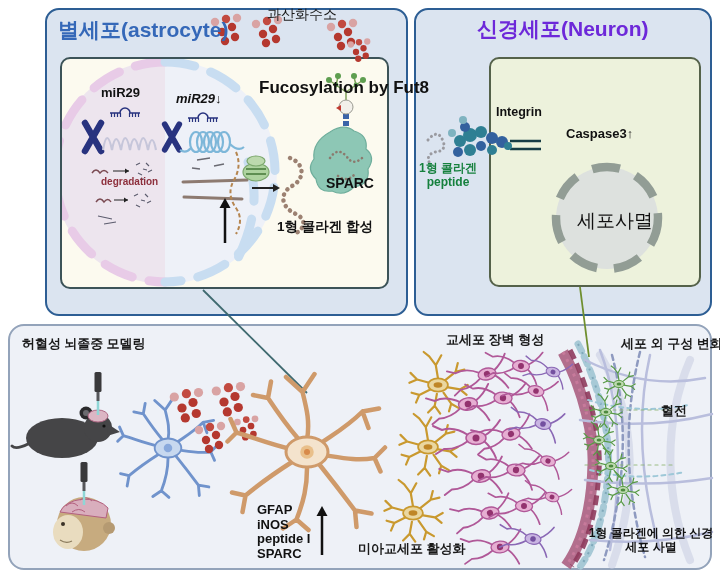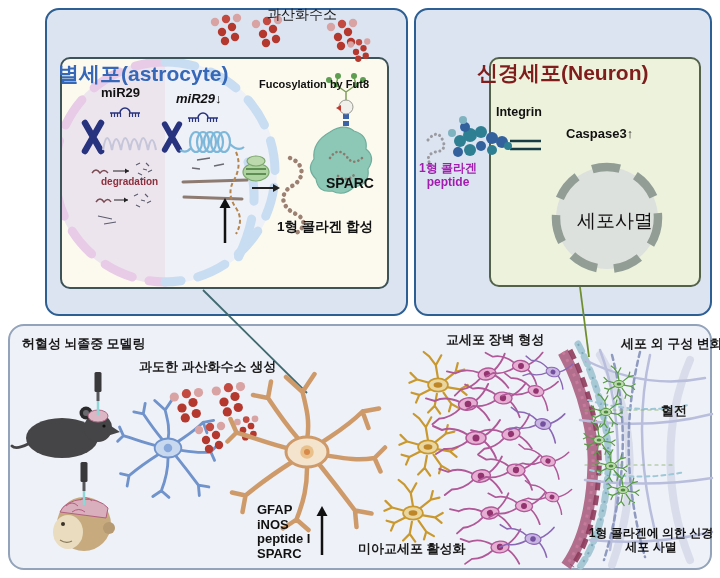--- a/index.html
+++ b/index.html
@@ -6,27 +6,27 @@
   #app{
     position:relative;width:720px;height:578px;background:#ffffff;overflow:hidden;
     font-family:"Liberation Sans","DejaVu Sans",sans-serif;color:#111;
   }
   .panel{position:absolute;border-radius:14px;background:#dbe4f0;border:2.5px solid #2d5e94;box-sizing:border-box;}
   .innerbox{position:absolute;border-radius:10px;box-sizing:border-box;}
   #cellbox{left:60px;top:57px;width:329px;height:232px;background:#fcfaef;border:2px solid #3c5358;}
   #neuronbox{left:489px;top:57px;width:212px;height:230px;background:#edf2dc;border:2px solid #55624a;}
   #bottompanel{left:8px;top:324px;width:704px;height:246px;background:#eef1f7;border:2px solid #93a3ba;border-radius:16px;box-sizing:border-box;position:absolute;}
   .lbl{position:absolute;white-space:nowrap;line-height:1.15;}
-  .t-title{font-size:21px;font-weight:bold;margin-top:44px;}
+  .t-title{font-size:21px;font-weight:bold;}
   .t-blue{color:#3568b8;}
-  .t-green{color:#7f1d1d;}
+  .t-green{color:#6d28d9;}
   .t-sm{font-size:14px;color:#1a1a1a;}
   .t-b13{font-size:13px;font-weight:bold;color:#111;}
   .t-b14{font-size:14px;font-weight:bold;color:#111;}
-  .t-b12{font-size:12px;font-weight:bold;color:#a21caf;}
+  .t-b12{font-size:12px;font-weight:bold;color:#15803d;}
   .t-k13{font-size:13px;font-weight:600;color:#1a1a1a;}
   .t-deg{font-size:10px;font-weight:bold;color:#8d2f3c;}
   .t-genes{font-size:13px;font-weight:bold;font-style:italic;text-align:center;line-height:15px;}
   .center{text-align:center;white-space:normal;}
   svg{position:absolute;left:0;top:0;pointer-events:none;}
 </style>
 </head>
 <body>
 
 <div id="app">
@@ -300,35 +300,34 @@
         <use href="#sym-micro" transform="translate(623,490) scale(0.6)"></use>
       </g>
     </g>
   </svg>
 
   <div class="lbl t-title t-blue" style="left:58px;top:18px;">별세포(astrocyte)</div>
   <div class="lbl t-sm" style="left:267px;top:6px;">과산화수소</div>
   <div class="lbl t-b13" style="left:101px;top:86px;">miR29</div>
   <div class="lbl t-b13" style="left:176px;top:92px;font-style:italic;">miR29↓</div>
   <div class="lbl t-deg" style="left:101px;top:176px;">degradation</div>
-  <div class="lbl" style="left:259px;top:78px;font-size:11px;font-weight:bold;">Fucosylation by Fut8</div>
+  <div class="lbl" style="left:259px;top:78px;font-size:17px;font-weight:bold;">Fucosylation by Fut8</div>
   <div class="lbl t-b14" style="left:326px;top:175px;">SPARC</div>
   <div class="lbl" style="left:277px;top:219px;font-size:13.5px;font-weight:bold;">1형 콜라겐 합성</div>
 
   <div class="lbl t-title t-green" style="left:477px;top:17px;">신경세포(Neuron)</div>
   <div class="lbl" style="left:496px;top:105px;font-size:12.5px;font-weight:bold;">Integrin</div>
   <div class="lbl t-b12 center" style="left:410px;top:162px;width:76px;">
     <div>1형 콜라겐</div>
     <div>peptide</div>
   </div>
   <div class="lbl t-b13" style="left:566px;top:127px;">Caspase3↑</div>
   <div class="lbl" style="left:577px;top:210px;width:60px;text-align:center;font-size:19px;">세포사멸</div>
 
   <div class="lbl t-k13" style="left:22px;top:337px;font-family:Liberation Serif, serif;">허혈성 뇌졸중 모델링</div>
-  <div class="lbl t-k13" style="left:139px;top:360px;">과도한 과산화수소 생성</div>
   <div class="lbl" style="left:257px;top:503px;font-size:13px;font-weight:bold;line-height:14.5px;">
     <div>GFAP</div>
     <div>iNOS</div>
     <div>peptide I</div>
     <div>SPARC</div>
   </div>
   <div class="lbl t-k13" style="left:358px;top:542px;">미아교세포 활성화</div>
   <div class="lbl t-k13" style="left:446px;top:333px;">교세포 장벽 형성</div>
   <div class="lbl t-k13" style="left:621px;top:337px;">세포 외 구성 변화</div>
   <div class="lbl t-k13" style="left:661px;top:404px;">혈전</div>

